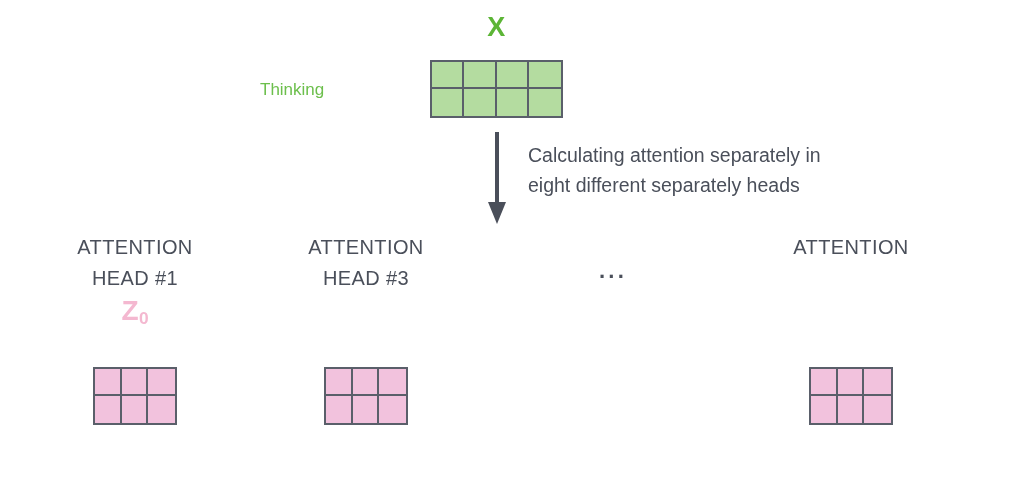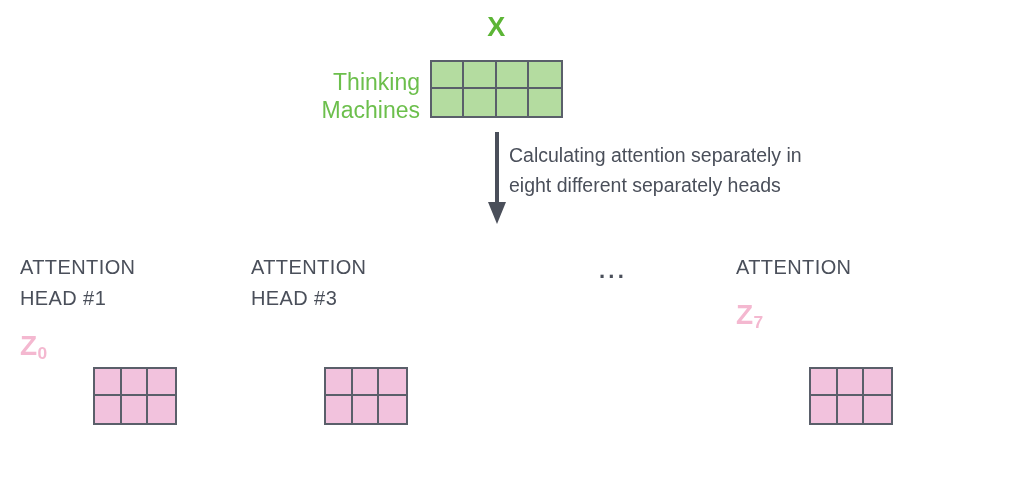--- a/index.html
+++ b/index.html
@@ -55,68 +55,69 @@
     text-align: center;
     font-size: 27px;
     font-weight: bold;
     color: #5cb536;
     letter-spacing: .5px;
   }
 
   .token-words {
     position: absolute;
     left: 260px;
-    top: 68px;
+    top: 76px;
     width: 160px;
-    text-align: right;
-    font-size: 23px;
+    text-align: left;
+    font-size: 17px;
     line-height: 28px;
     color: #6cbf4c;
   }
   .token-words div { white-space: nowrap; }
 
   
   .arrow {
     position: absolute;
     left: 485px;
     top: 130px;
     width: 26px;
     height: 98px;
   }
   .caption {
     position: absolute;
-    left: 509px;
+    left: 528px;
     top: 140px;
     width: 400px;
     font-size: 19.5px;
     line-height: 30px;
     color: #4a4f5a;
   }
   .caption div { white-space: nowrap; }
 
   
   .head-col {
     position: absolute;
-    top: 252px;
+    top: 232px;
     width: 230px;
+    text-align: center;
   }
   #head-col-0 { left: 20px;  }
   #head-col-1 { left: 251px; }
   #head-col-7 { left: 736px; }
 
   .head-title {
     font-size: 20px;
     line-height: 31px;
     color: #4a4f5a;
     letter-spacing: .4px;
   }
   .head-title div { white-space: nowrap; }
 
   .z-label {
-    margin-top: 18px;
+    margin-top: 3px;
     font-size: 28px;
     font-weight: bold;
     color: #f4b8d0;
     line-height: 1;
   }
   .z-label sub {
     font-size: 0.62em;
     font-weight: bold;
     vertical-align: baseline;
     position: relative;
@@ -151,21 +152,20 @@
 </style>
 </head>
 <body>
 
 <div class="stage">
 
   <div class="x-label">X</div>
 
   <div class="token-words">
     <div>Thinking</div>
-    <div>Machines</div>
   </div>
 
   <div class="matrix" id="x-matrix">
     <div class="cell"></div>
     <div class="cell"></div>
     <div class="cell"></div>
     <div class="cell last-col"></div>
     <div class="cell last-row"></div>
     <div class="cell last-row"></div>
     <div class="cell last-row"></div>
@@ -214,21 +214,20 @@
     <div class="cell last-row"></div>
     <div class="cell last-col last-row"></div>
   </div>
 
   <div class="ellipsis">···</div>
 
   <div class="head-col" id="head-col-7">
     <div class="head-title">
       <div>ATTENTION</div>
     </div>
-    <div class="z-label"><span>Z</span><sub>7</sub></div>
   </div>
 
   <div class="matrix z-matrix" id="z-matrix-7">
     <div class="cell"></div>
     <div class="cell"></div>
     <div class="cell last-col"></div>
     <div class="cell last-row"></div>
     <div class="cell last-row"></div>
     <div class="cell last-col last-row"></div>
   </div>

